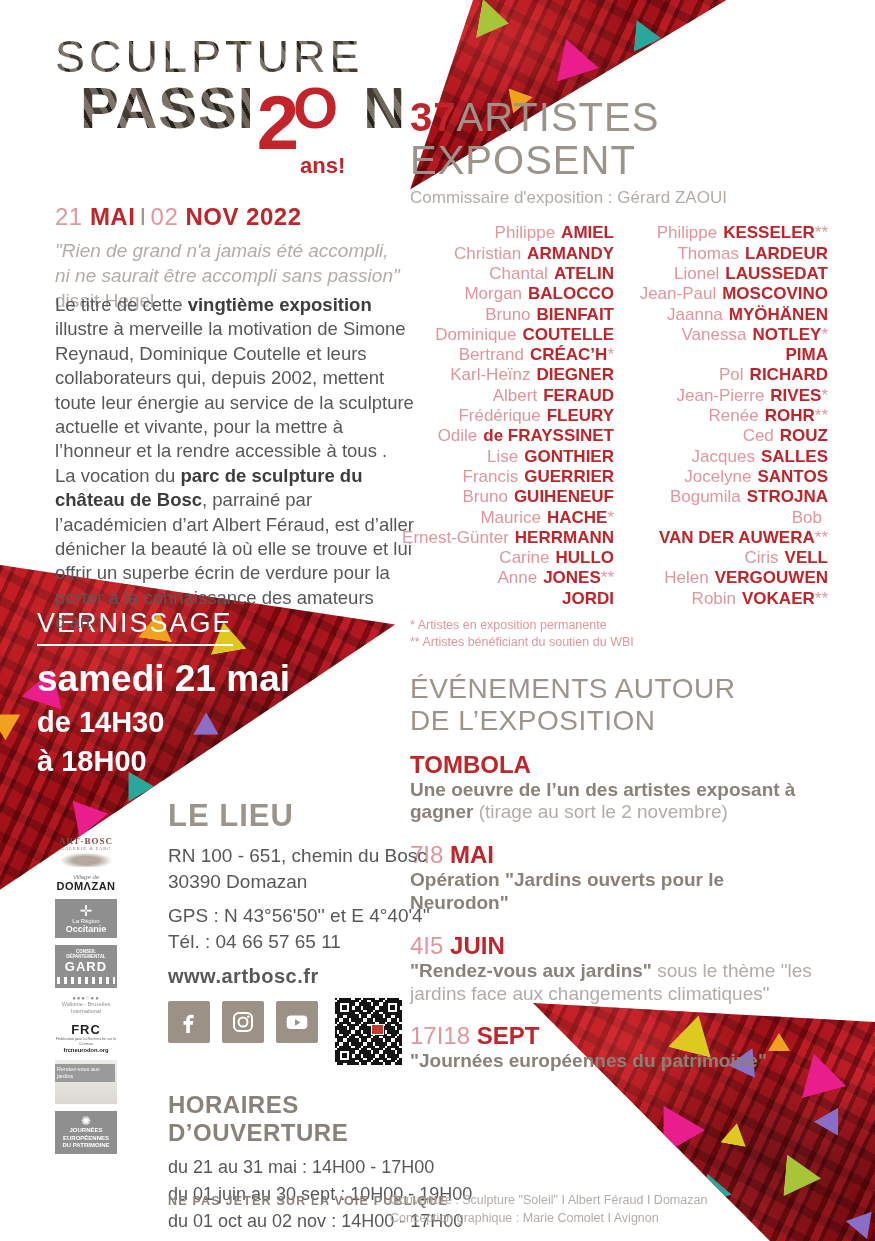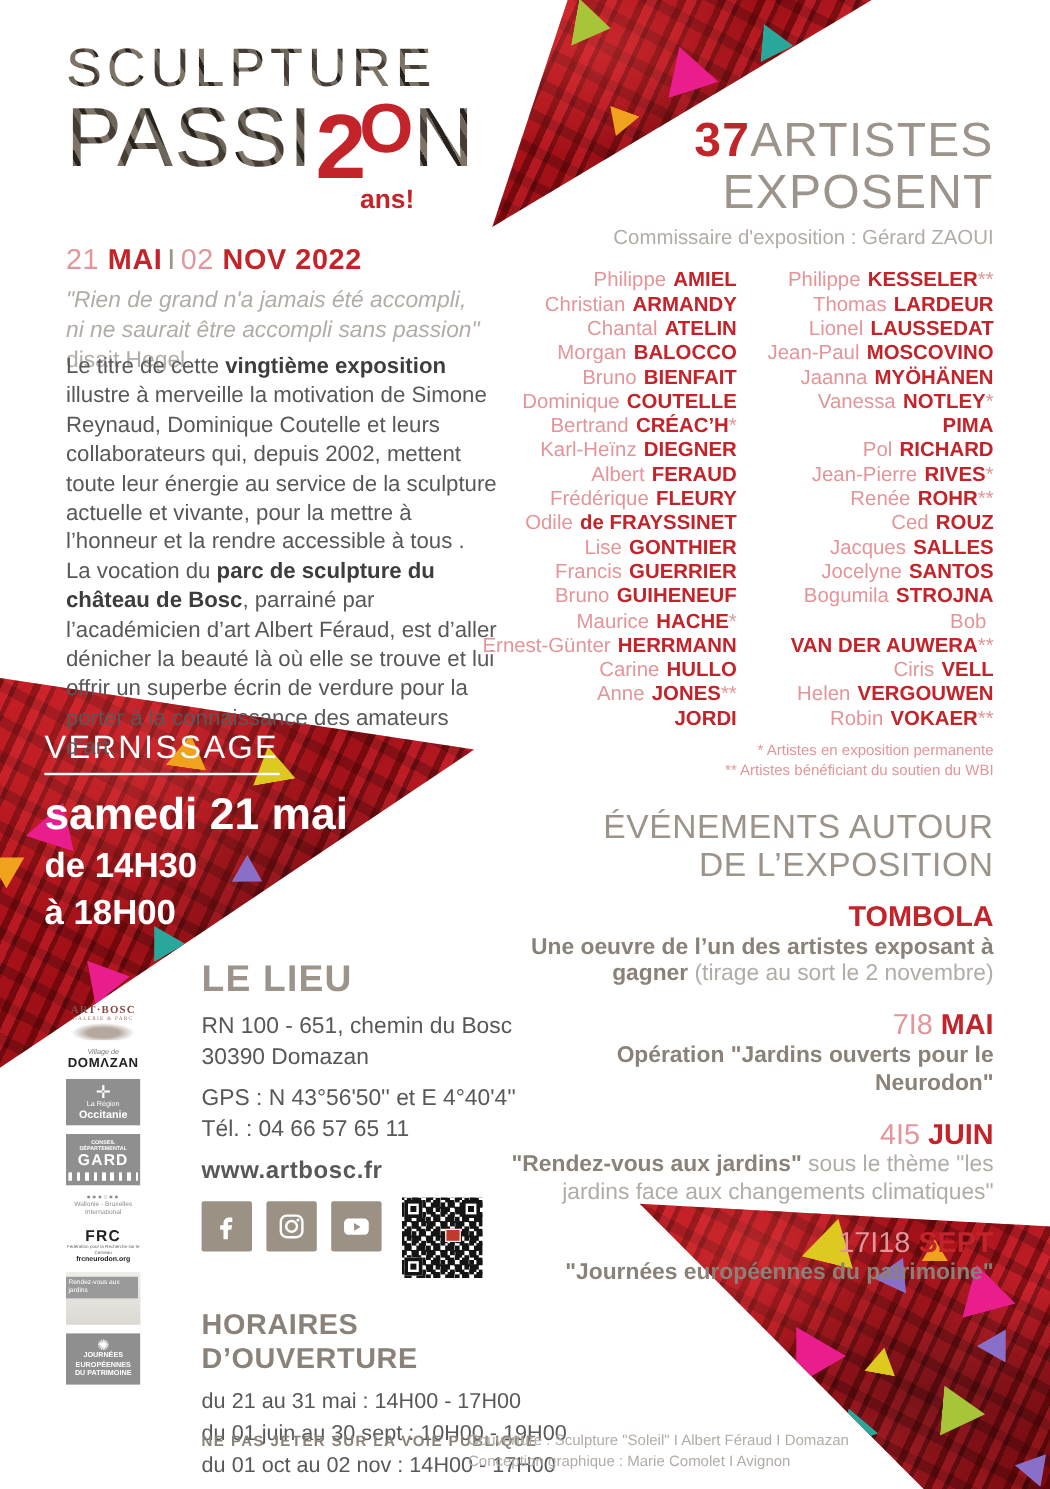--- a/index.html
+++ b/index.html
@@ -22,21 +22,21 @@
     clip-path:polygon(0 1.5%,98.8% 19%,0 97%);}
   #tri-bottom{left:520px;top:995px;width:355px;height:246px;
     clip-path:polygon(3.7% 3.3%,100% 11%,100% 100%,70.4% 100%);}
 
   
   #logo{position:absolute;left:55px;top:34px;width:330px;}
   .camo{background:repeating-linear-gradient(62deg,#453d33 0 7px,#6e665c 7px 13px,#27221c 13px 17px,#7d7467 17px 24px);
         -webkit-background-clip:text;background-clip:text;color:transparent;}
   #logo .l1{font-size:45px;letter-spacing:4px;font-weight:400;line-height:1;}
   #logo .l2{display:flex;align-items:flex-start;line-height:1;margin-top:0px;position:relative;}
-  #logo .l2 .big{font-size:70px;font-weight:400;letter-spacing:1px;}
+  #logo .l2 .big{font-size:58px;font-weight:700;letter-spacing:1px;margin-left:25px;}
   #logo .num{color:var(--red);font-size:76px;font-weight:700;margin:6px -6px 0 2px;position:relative;z-index:2;}
   #logo .oo{color:var(--red);font-size:58px;font-weight:700;}
   #logo .years{position:absolute;left:245px;top:76px;color:var(--red);font-size:22px;font-weight:700;}
 
   
   #expo-title{position:absolute;left:55px;top:172px;font-size:27px;font-weight:500;color:var(--taupe);letter-spacing:1px;}
   #expo-title .sep{color:var(--red);font-weight:700;padding:0 6px;}
   #expo-dates{position:absolute;left:55px;top:203px;font-size:24px;letter-spacing:.5px;}
   #expo-dates .lt{color:var(--red-light);} #expo-dates .bd{color:var(--red);font-weight:700;}
   #expo-dates .gr{color:var(--taupe);padding:0 4px;}
@@ -46,21 +46,21 @@
   #intro p{margin:0;}
   #intro b{font-weight:700;color:#3d3d3f;}
 
   
   #vernissage{position:absolute;left:37px;top:48px;color:#fff;}
   #vernissage .vt{font-size:27px;letter-spacing:2px;border-bottom:2px solid #fff;padding-bottom:5px;display:inline-block;}
   #vernissage .d1{font-size:37px;font-weight:700;margin-top:12px;}
   #vernissage .d2{font-size:29px;font-weight:700;margin-top:6px;}
 
   
-  #right-col{position:absolute;left:410px;top:96px;width:418px;text-align:right;}
+  #right-col{position:absolute;left:410px;top:96px;width:418px;}
   #big-title{font-size:40px;line-height:1.08;color:var(--taupe);font-weight:500;letter-spacing:1px;}
   #big-title .num{color:var(--red);font-weight:700;}
   #commissaire{margin-top:6px;font-size:17px;color:var(--text-light);}
   #artists{display:flex;margin-top:15px;}
   #artists-left{width:204px;} #artists-right{width:214px;}
   .artist-row{display:flex;justify-content:flex-end;white-space:nowrap;font-size:17px;line-height:20.3px;}
   .artist-row .fn{color:var(--red-light);margin-right:6px;}
   .artist-row .ln{color:var(--red);font-weight:700;}
   .artist-row .sfx{color:var(--red-light);}
   #footnotes{margin-top:8px;font-size:12.5px;line-height:1.35;color:var(--red-light);}

